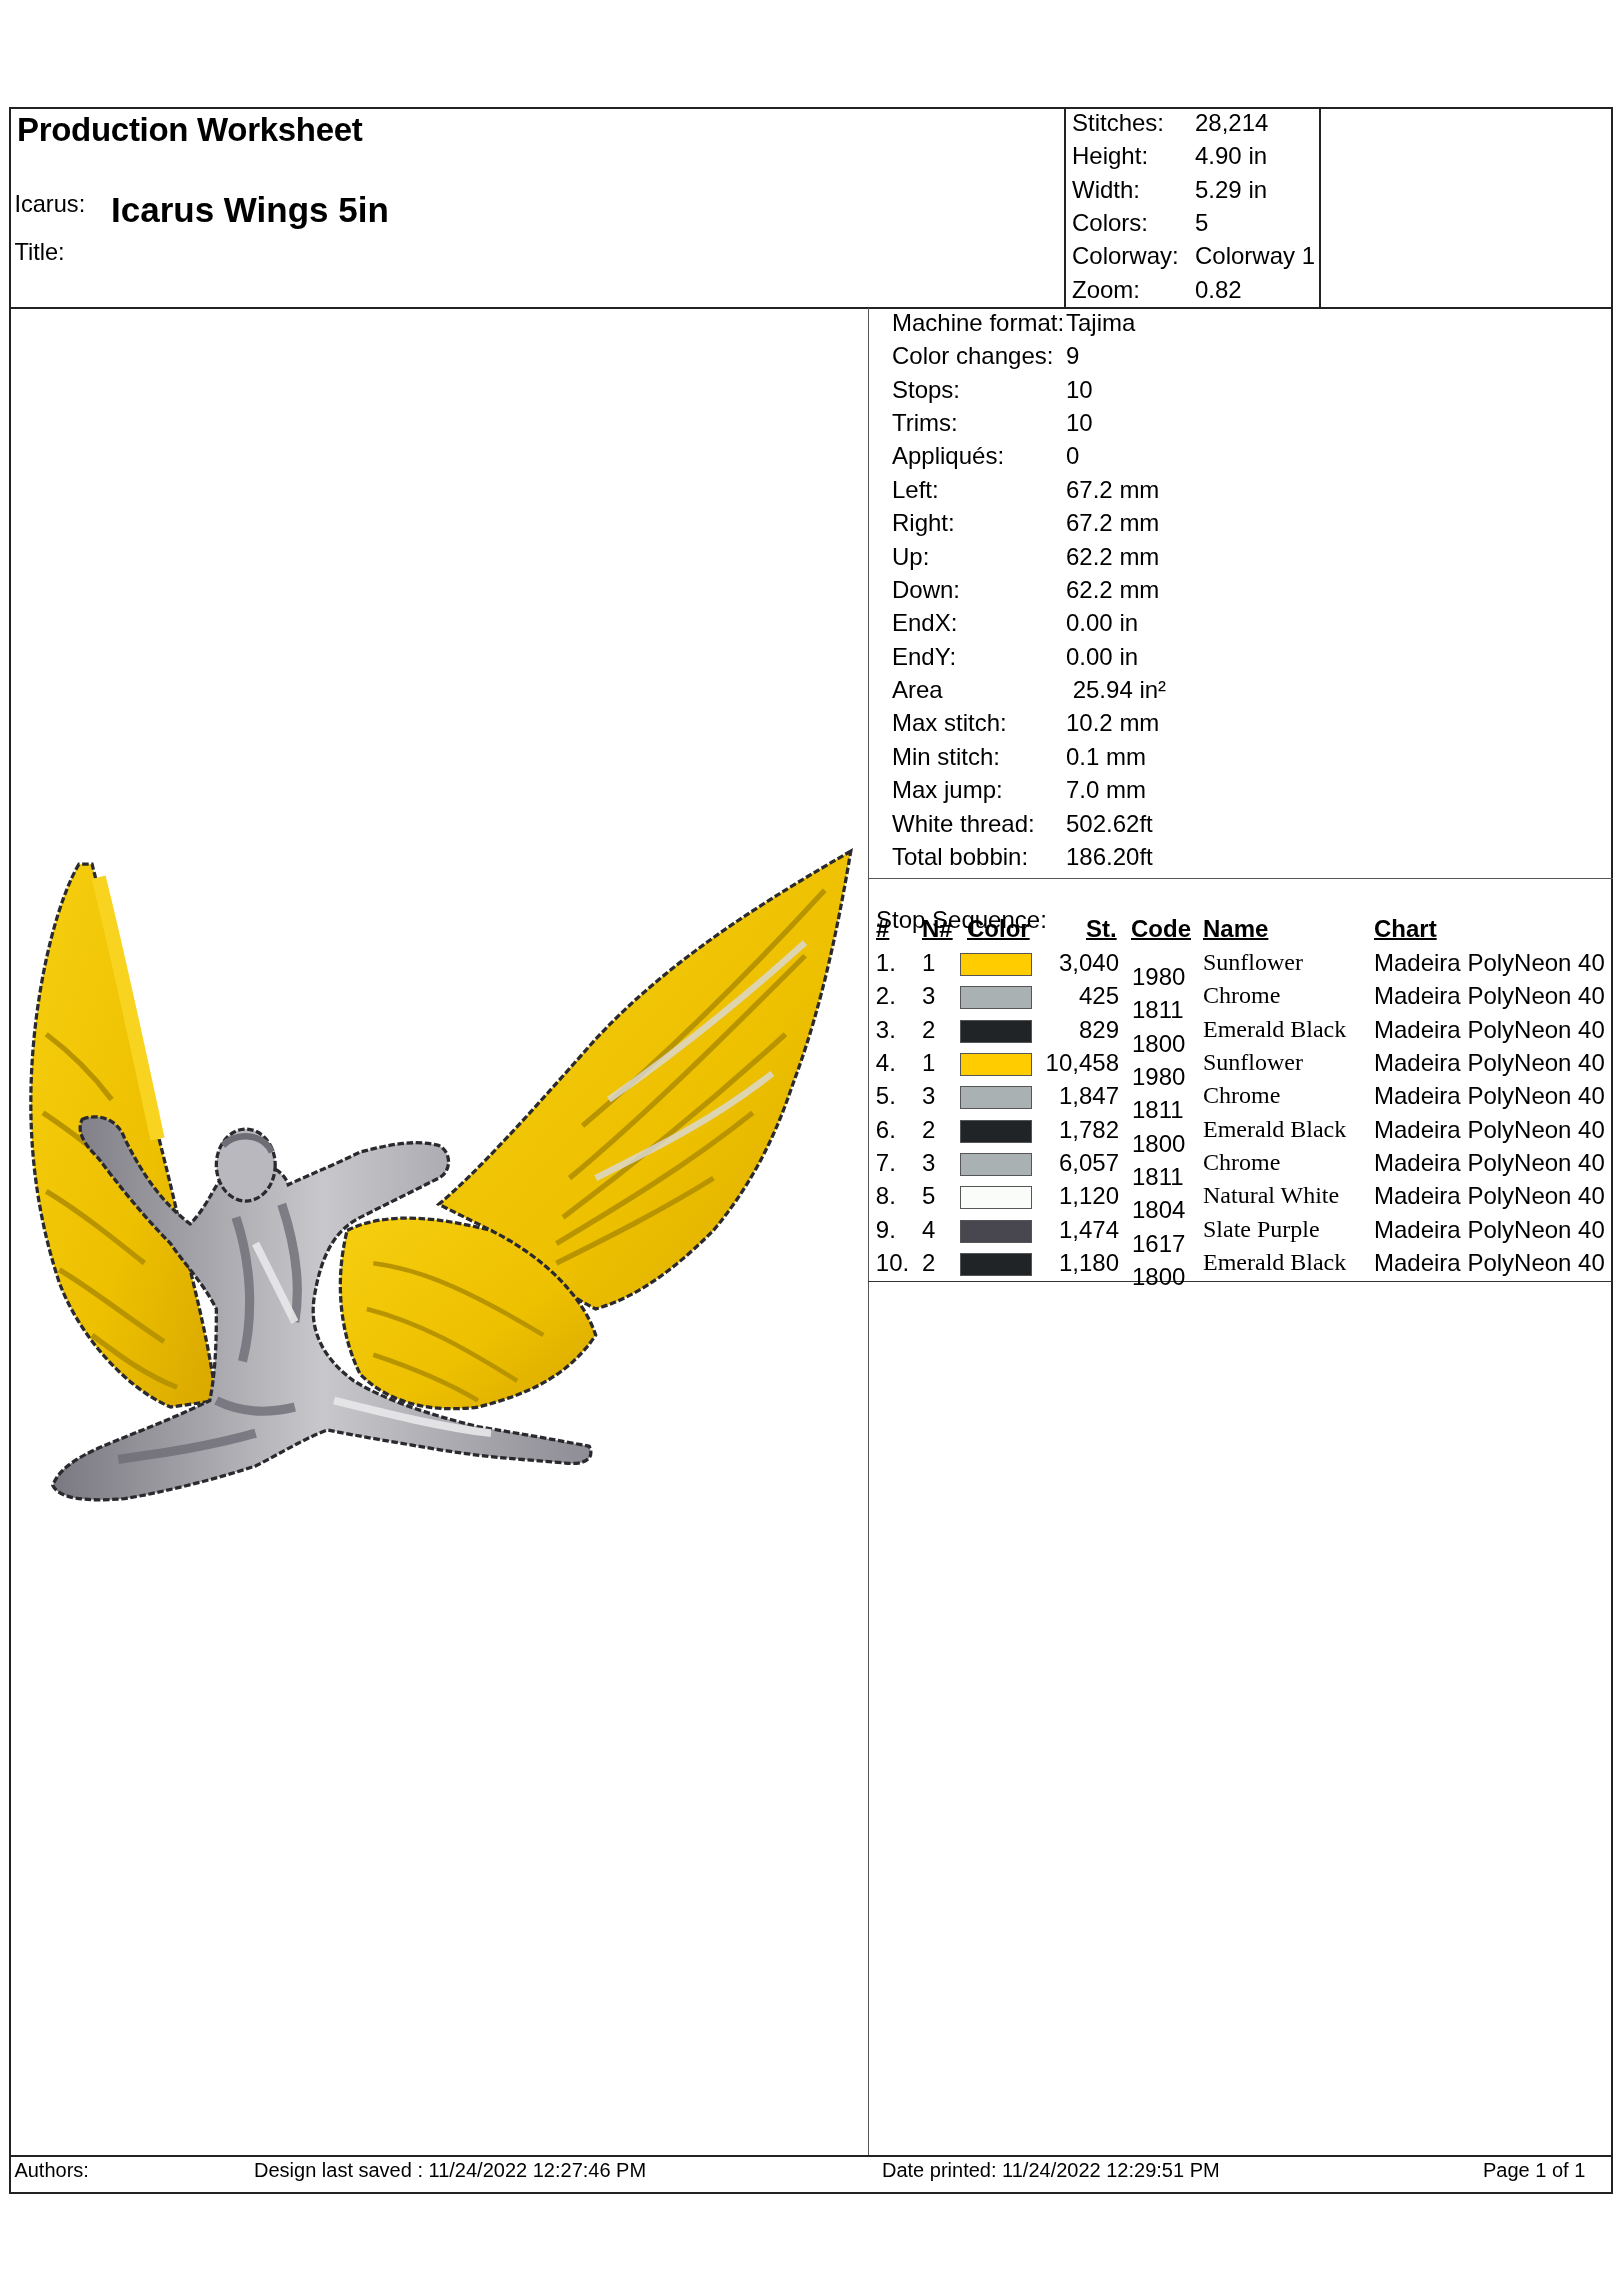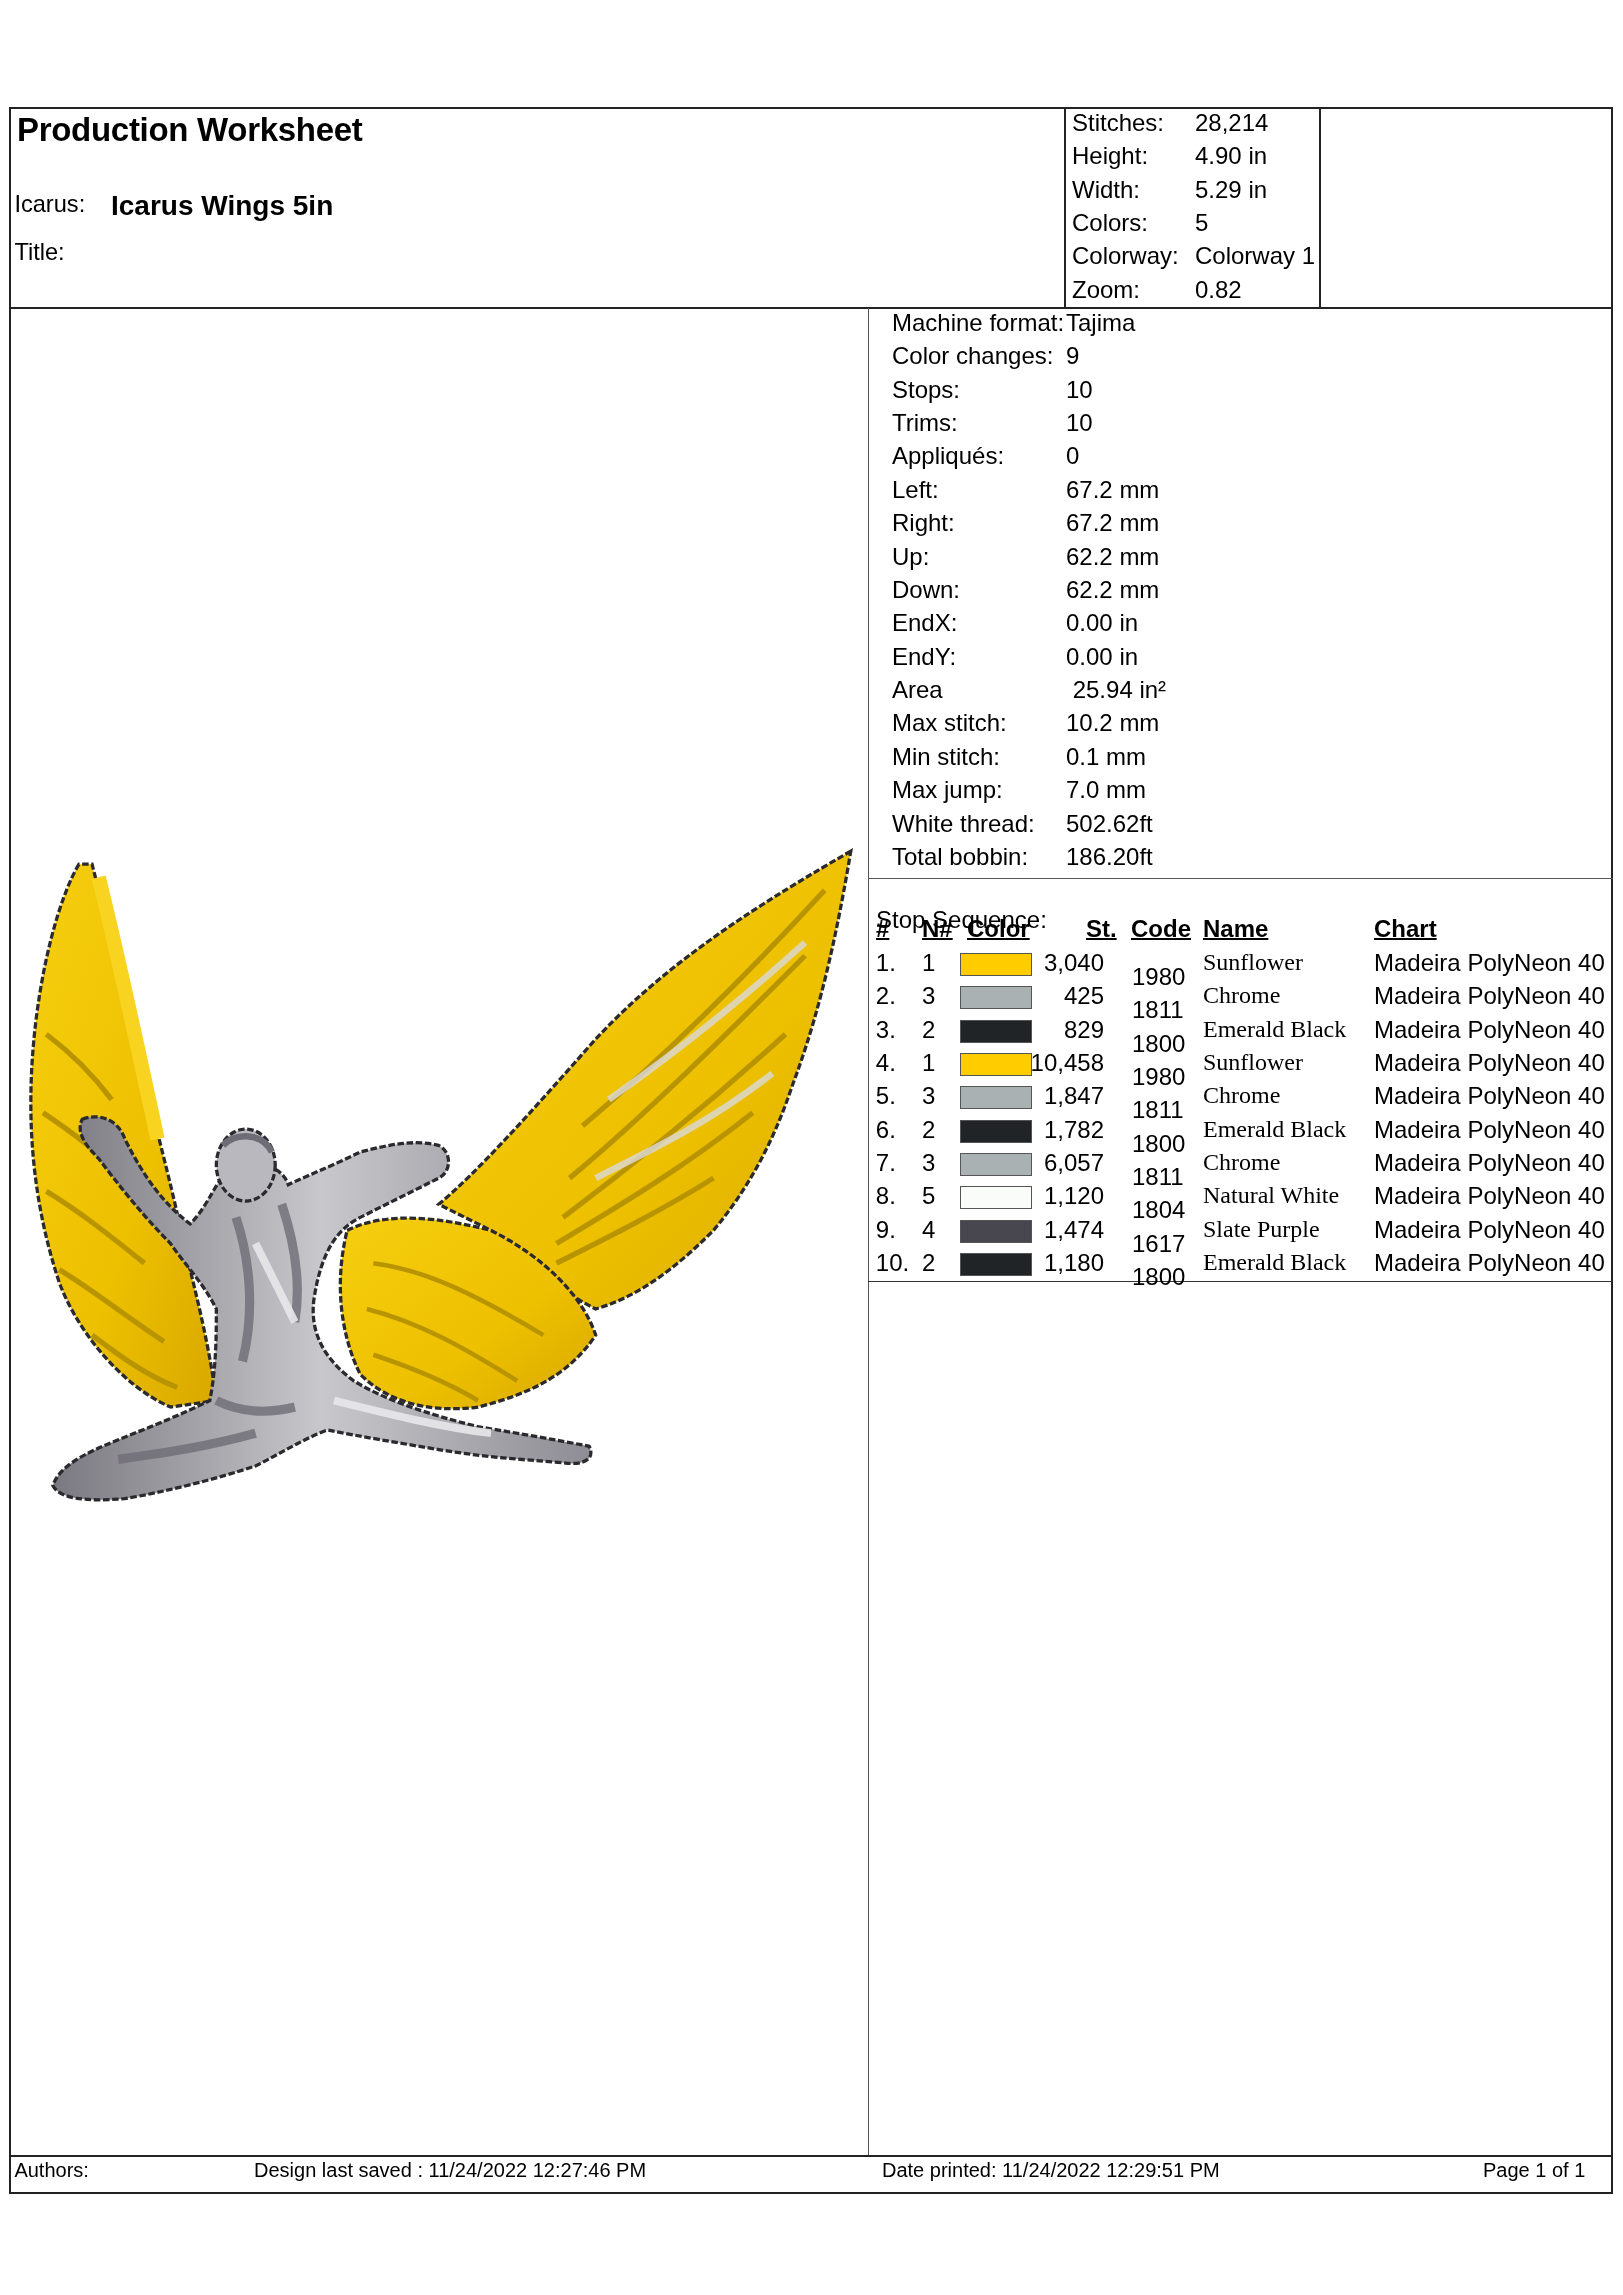--- a/index.html
+++ b/index.html
@@ -6,42 +6,42 @@
   body { width:1623px; height:2295px; position:relative; overflow:hidden;
          font-family:"Liberation Sans", "DejaVu Sans", sans-serif; color:#000; }
   .frame { position:absolute; left:9.2px; top:107px; width:1604px; height:2087px;
            border:2px solid #222; box-sizing:border-box; }
   .hline { position:absolute; background:#222; }
   .vline { position:absolute; background:#222; }
 
   
   .title { position:absolute; left:17px; top:111px; font-size:33px; font-weight:bold; letter-spacing:-0.3px; }
   .design-label { position:absolute; left:14.4px; top:191px; font-size:23.6px; }
-  .design-name { position:absolute; left:111px; top:190px; font-size:28px; font-weight:bold; }
+  .design-name { position:absolute; left:111px; top:190px; font-size:35px; font-weight:bold; }
   .title-label { position:absolute; left:14.4px; top:239px; font-size:23.6px; }
 
   .stats { position:absolute; left:1072px; top:109px; }
   .stat-row { position:absolute; left:0; height:33px; font-size:24px; white-space:nowrap; }
   .stat-row .k { position:absolute; left:0; }
   .stat-row .v { position:absolute; left:123px; }
 
   
   .info { position:absolute; left:876px; top:309px; }
   .info-row { position:absolute; left:0; font-size:24px; white-space:nowrap; height:33px; }
   .info-row .k { position:absolute; left:16px; }
   .info-row .v { position:absolute; left:190px; }
 
   .stop-title { position:absolute; left:876px; top:906px; font-size:24px; }
   .seq-head { position:absolute; top:915px; font-size:24px; font-weight:bold; text-decoration:underline; text-decoration-thickness:2px; white-space:nowrap; }
   .seq-row { position:absolute; left:864px; width:750px; height:33px; font-size:24px; white-space:nowrap; }
   .seq-row span { position:absolute; top:0; }
   .c-idx { left:11.8px; }
   .c-n { left:58px; }
   .c-sw { left:96px; top:3.9px !important; width:72px; height:23.6px; border:1.3px solid #555; box-sizing:border-box; }
-  .c-st { right:510px; text-align:left; }
+  .c-st { right:495px; text-align:left; }
   .c-code { left:268px;margin-top:14px; }
   .c-name { left:339px;font-family:Liberation Serif, serif; }
   .c-chart { left:510px; }
 
   
   .design-art { position:absolute; left:19.6px; top:838px; width:844px; height:798px; }
 
   
   .foot { position:absolute; top:2159px; font-size:20px; white-space:nowrap; }
 </style>

